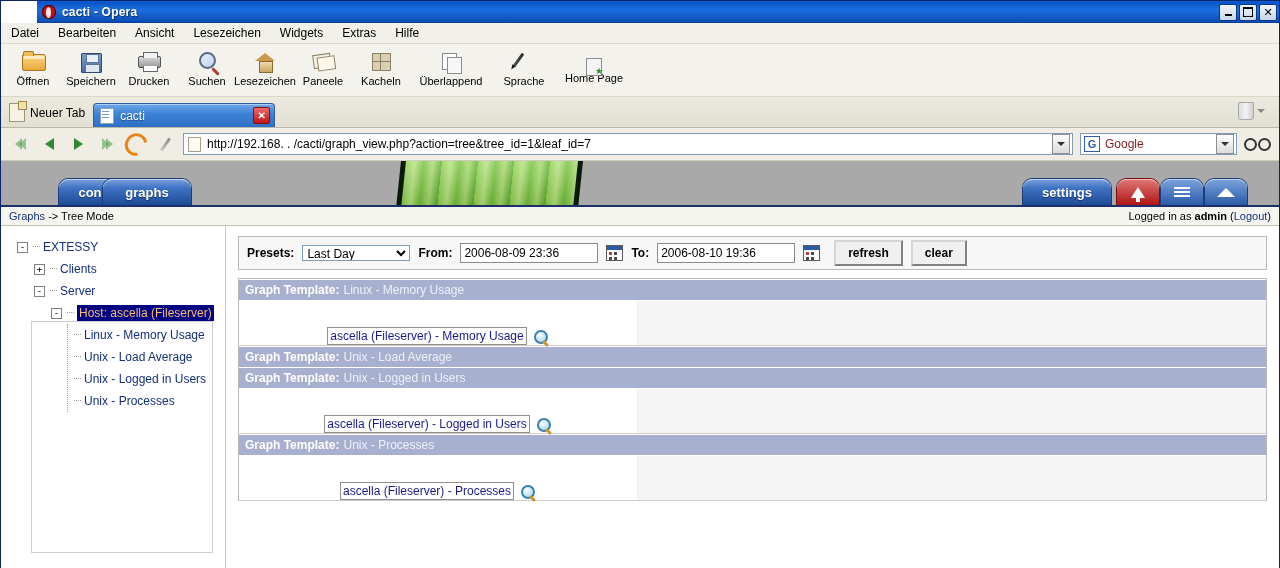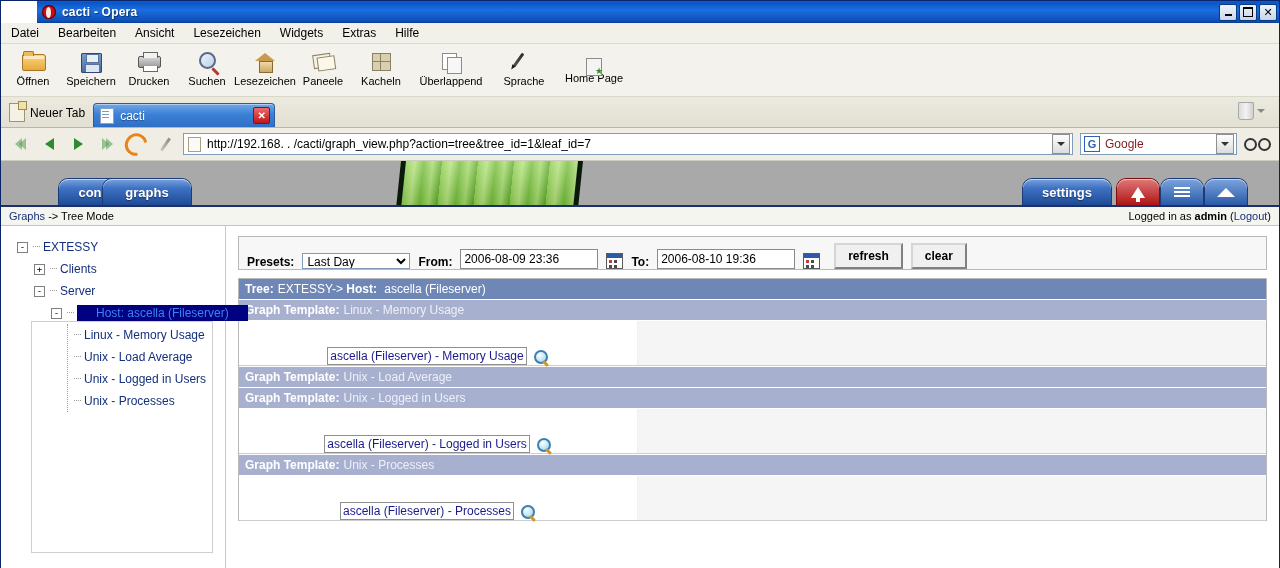--- a/index.html
+++ b/index.html
@@ -225,32 +225,32 @@
   .tree{font-size:12px;color:#14307c;}
   .tnode{display:flex;align-items:center;height:22px;position:relative;white-space:nowrap;}
   .pm{
     width:9px;height:9px;border:1px solid #808080;background:#fff;
     display:flex;align-items:center;justify-content:center;
     font-size:9px;line-height:1;color:#000;margin-right:5px;flex:0 0 auto;
     font-family:"DejaVu Sans Mono", monospace;
   }
   .dashdot{width:7px;height:1px;border-top:1px dotted #9a9a9a;margin-right:3px;flex:0 0 auto;}
   .tlabel2{color:#14307c;}
-  .tnode.sel .tlabel2{background:#000080;color:#3b82f6;padding:1px 19px;text-align:right;}
+  .tnode.sel .tlabel2{background:#000080;color:#fdba74;padding:1px 2px;text-align:right;}
   .leafbox{
     margin-left:30px;border-left:1px dotted #9a9a9a;padding-left:0;
   }
   .tree-panel-border{
     position:absolute;left:30px;top:95px;width:180px;height:230px;border:1px solid #cfcfcf;pointer-events:none;
   }
 
   .main{flex:1;background:#fff;padding:10px 12px 0 12px;}
   .filterbox{
     border:1px solid #b9b9b9;background:#f7f7f7;height:32px;
-    display:flex;align-items:flex-end;gap:8px;padding:0 8px;margin-bottom:8px;
+    display:flex;align-items:center;gap:8px;padding:0 8px;margin-bottom:8px;
   }
   .lbl-b{font-weight:bold;font-size:12px;color:#000;}
   select.preset{
     height:16px;font-size:12px;font-family:"Liberation Sans",sans-serif;
     border:1px solid #7f9db9;background:#fff;width:108px;
   }
   .datefield{
     height:18px;width:130px;border:1px solid #8a8a8a;background:#fff;
     font-size:12px;padding:0 3px;display:flex;align-items:center;
     font-family:"Liberation Sans",sans-serif;color:#000;
@@ -524,26 +524,20 @@
         <div class="calico"></div>
         <div class="lbl-b">To:</div>
         <div class="datefield">2006-08-10 19:36</div>
         <div class="calico"></div>
         <div class="btn" style="margin-left:6px">refresh</div>
         <div class="btn">clear</div>
       </div>
 
       <div class="graphtable">
 
-        <div class="bar-tree">
-          <b>Tree:</b>
-          <span>EXTESSY-&gt;</span>&nbsp;
-          <b>Host:</b>&nbsp;
-          <span>ascella (Fileserver)</span>
-        </div>
 
         <div class="bar-tpl">
           <b>Graph Template:</b>
           <span class="tplname">Linux - Memory Usage</span>
         </div>
         <div class="graphrow">
           <div class="gcell">
             <div class="altbox">ascella (Fileserver) - Memory Usage</div>
             <div class="mag">
                 <div class="ring"></div>

